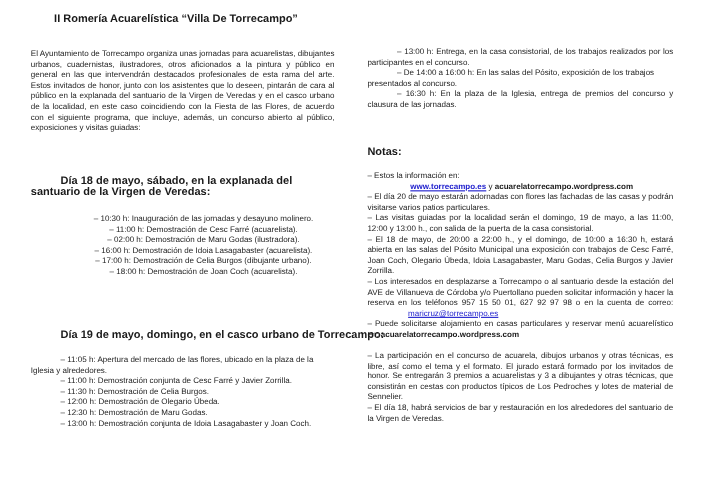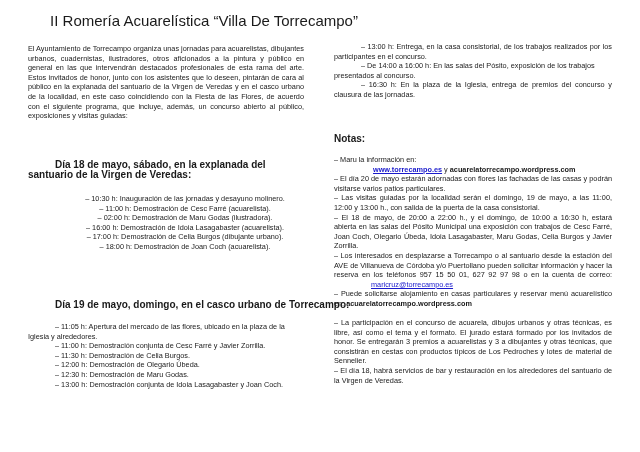--- a/index.html
+++ b/index.html
@@ -2,21 +2,21 @@
 <html><head>
 <meta charset="utf-8">
 <style>
   html, body { margin:0; padding:0; background:#ffffff; }
   body { width:640px; height:452px; position:relative; overflow:hidden;
          font-family:"Liberation Sans", sans-serif; color:#1a1a1a; }
   .col { position:absolute; font-size:7.3px; line-height:9.6px; }
   .left { left:28px; top:0; width:276px; }
   .right { left:334px; top:0; width:278px; }
   .title { position:absolute; left:0; width:320px; top:12px; text-align:center;
-           font-weight:normal; font-size:15px;margin-left:44px; }
+           font-weight:bold; font-size:10px; }
   .just { text-align:justify; }
   .b { font-weight:bold; }
   .ind { padding-left:27px;text-align:center; }
   .ind2 { text-indent:27px; }
   .sched div { white-space:nowrap; }
   a.link { color:#1a1acc; text-decoration:underline;padding-left:37px; }
   .heading { font-weight:bold; font-size:10px; }
   p { margin:0; }
 </style>
 </head>
@@ -53,21 +53,21 @@
 <div class="col right">
   <div style="position:absolute;top:42px;width:278px;">
     <p class="ind2 just">– 13:00 h: Entrega, en la casa consistorial, de los trabajos realizados por los participantes en el concurso.</p>
     <p class="ind2">– De 14:00 a 16:00 h: En las salas del Pósito, exposición de los trabajos presentados al concurso.</p>
     <p class="ind2 just">– 16:30 h: En la plaza de la Iglesia, entrega de premios del concurso y clausura de las jornadas.</p>
   </div>
 
   <div class="heading" style="position:absolute;top:134px;">Notas:</div>
 
   <div style="position:absolute;top:155px;width:278px;">
-    <p>– Maru la información en:</p>
+    <p>– Estos la información en:</p>
     <p style="padding-left:2px;"><a class="link b">www.torrecampo.es</a><span> y </span><span class="b">acuarelatorrecampo.wordpress.com</span></p>
     <p class="just">– El día 20 de mayo estarán adornadas con flores las fachadas de las casas y podrán visitarse varios patios particulares.</p>
     <p class="just">– Las visitas guiadas por la localidad serán el domingo, 19 de mayo, a las 11:00, 12:00 y 13:00 h., con salida de la puerta de la casa consistorial.</p>
     <p class="just">– El 18 de mayo, de 20:00 a 22:00 h., y el domingo, de 10:00 a 16:30 h, estará abierta en las salas del Pósito Municipal una exposición con trabajos de Cesc Farré, Joan Coch, Olegario Úbeda, Idoia Lasagabaster, Maru Godas, Celia Burgos y Javier Zorrilla.</p>
     <p class="just"><span>– Los interesados en desplazarse a Torrecampo o al santuario desde la estación del AVE de Villanueva de Córdoba y/o Puertollano pueden solicitar información y hacer la reserva en los  teléfonos  957 15 50 01, 627 92 97 98 o en la cuenta de correo: </span><a class="link">maricruz@torrecampo.es</a></p>
     <p class="just"><span>– Puede solicitarse alojamiento en casas particulares y reservar menú acuarelístico en: </span><span class="b">acuarelatorrecampo.wordpress.com</span></p>
     <p style="height:9.6px;"></p>
     <p class="just">– La participación en el concurso de acuarela,  dibujos urbanos y otras técnicas,  es libre, así como el tema y el formato. El jurado estará formado por los invitados de honor. Se entregarán 3 premios a acuarelistas y 3 a dibujantes y otras técnicas, que consistirán en cestas con productos típicos de Los Pedroches y lotes de material de  Sennelier.</p>
     <p class="just">– El día 18, habrá servicios de bar y restauración en los alrededores del santuario de la Virgen de Veredas.</p>
   </div>

